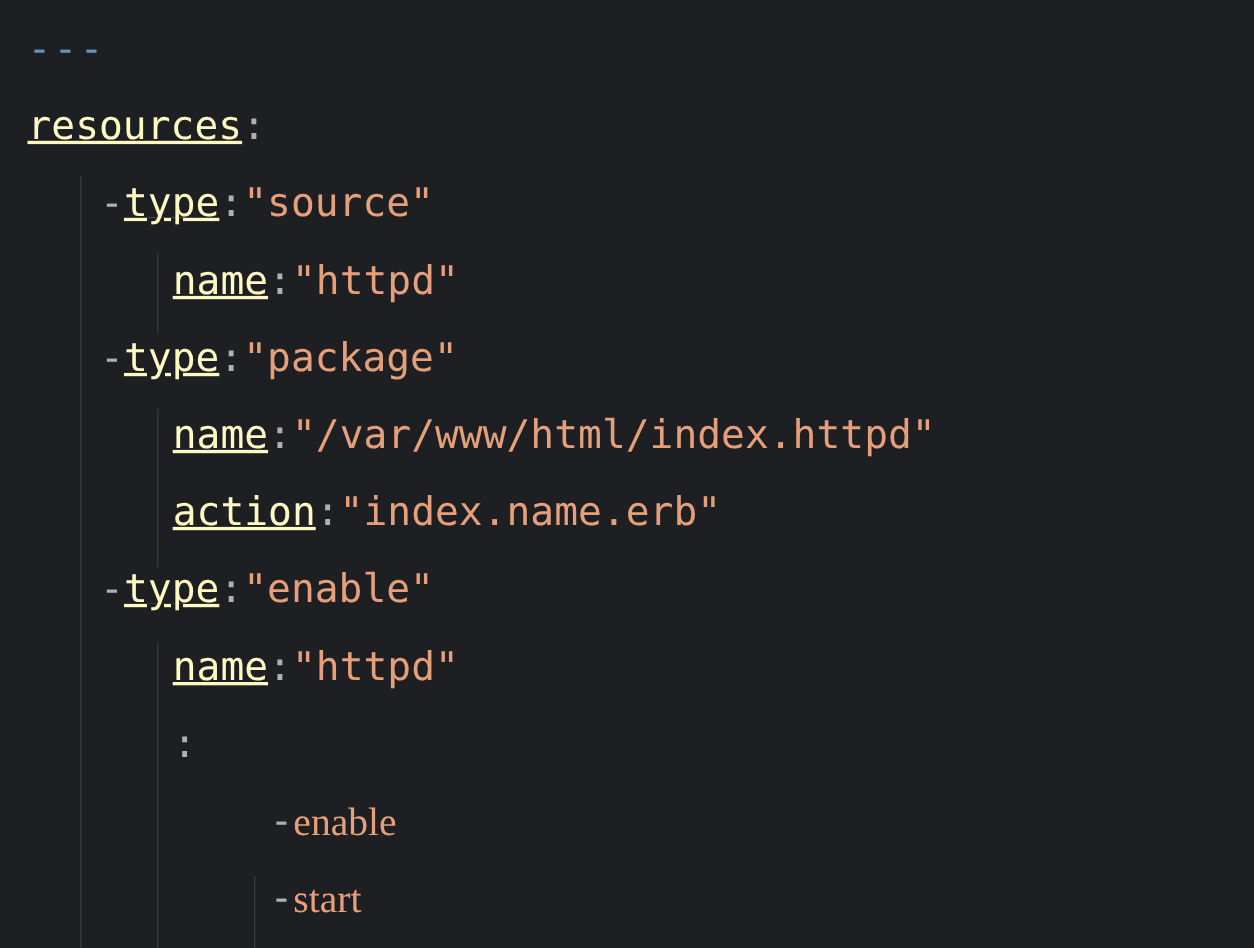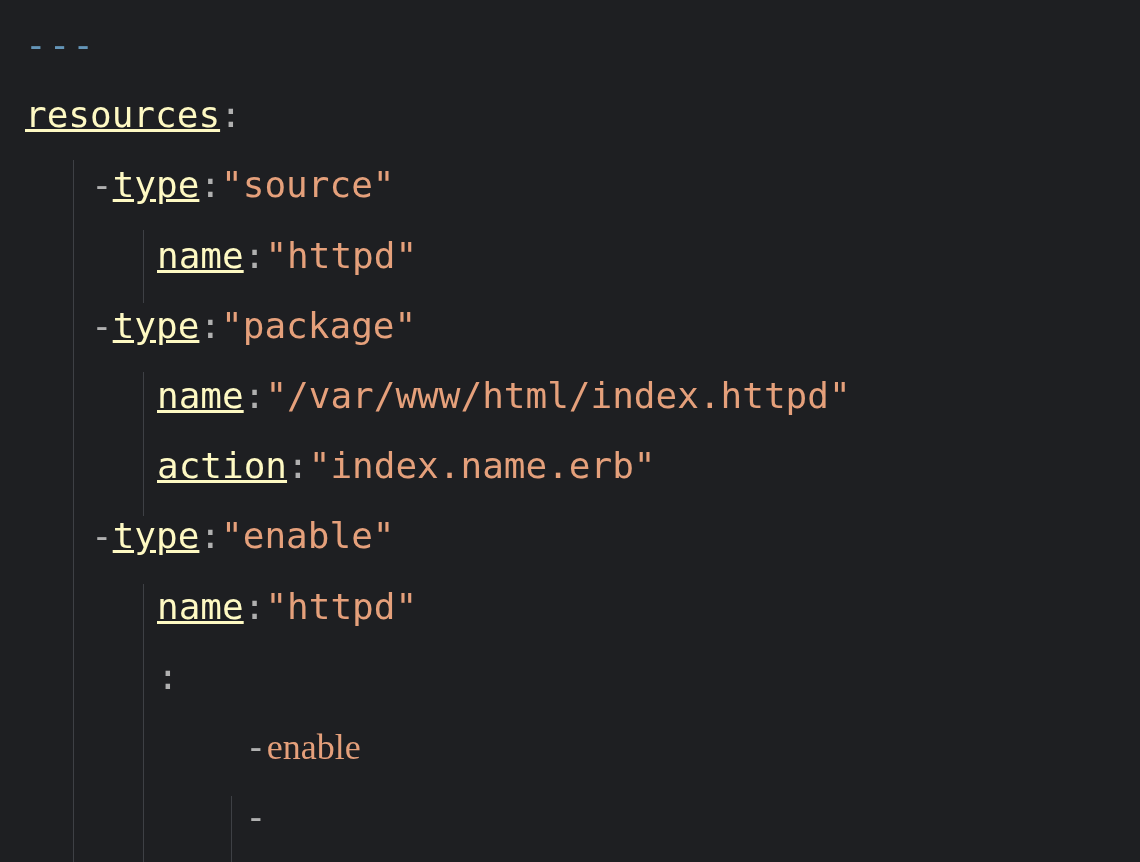--- a/index.html
+++ b/index.html
@@ -144,15 +144,16 @@
     <span style="display:inline-block; width:220px;"></span>
       <span class="dash">-</span>
       <span> </span>
       <span class="value">enable</span>
   </div>
 
   <div class="row">
     <span style="display:inline-block; width:220px;"></span>
       <span class="dash">-</span>
       <span> </span>
+      <span class="value">start</span>
   </div>
 
 </div>
 
 </body></html>

